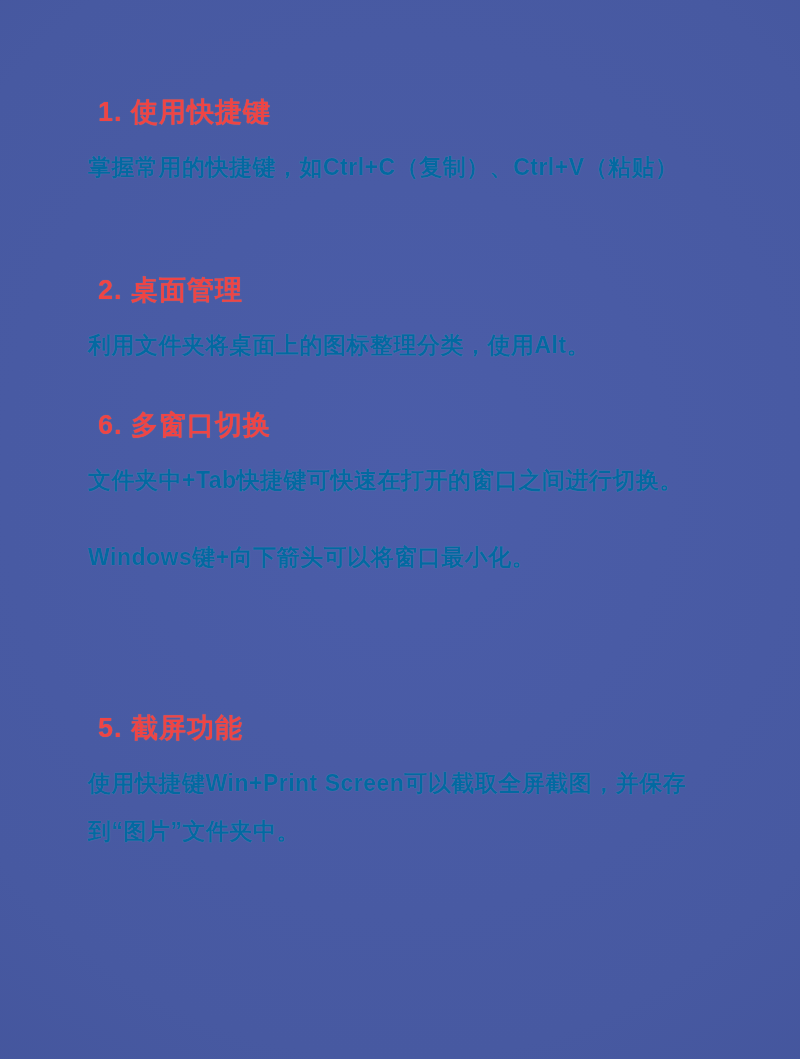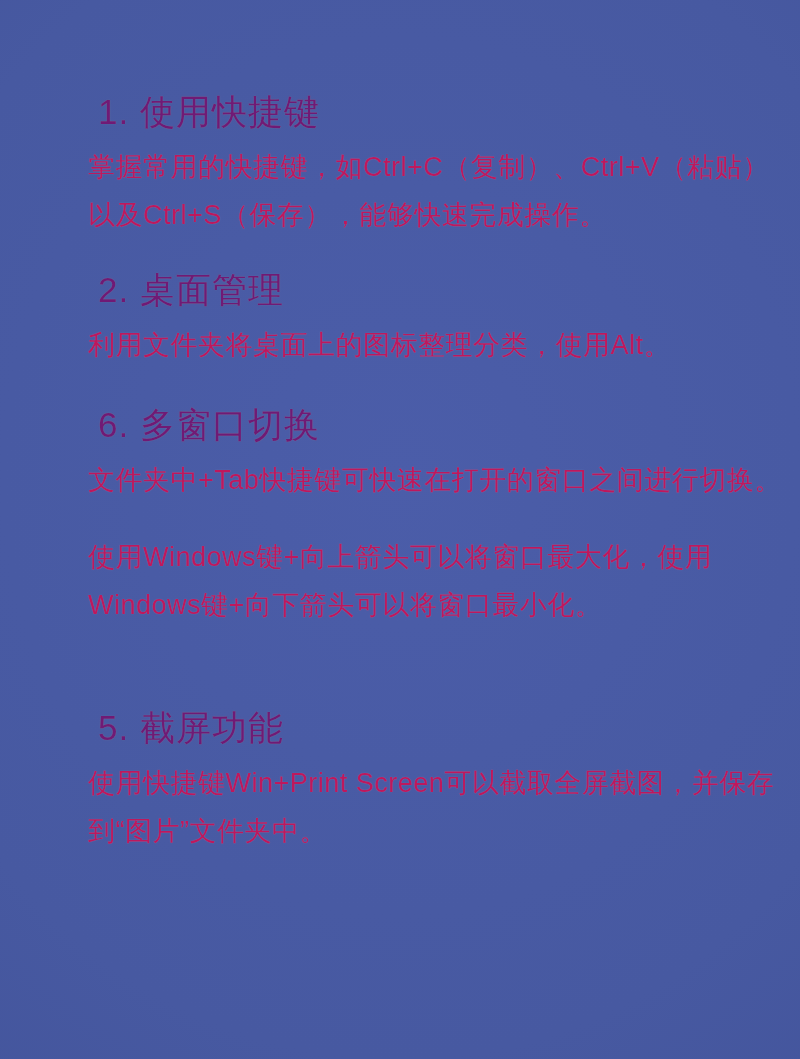--- a/index.html
+++ b/index.html
@@ -18,67 +18,65 @@
   .page {
     position: absolute;
     inset: 0;
   }
   .tip-section {
     position: absolute;
     left: 88px;
     width: 650px;
   }
   .tip-heading {
-    font-size: 35px;
+    font-size: 27px;
     line-height: 34px;
-    font-weight: 400;
+    font-weight: 700;
     letter-spacing: 1px;
     padding-left: 10px;
     margin-bottom: 14px;
-    color: #701a75;
+    color: #ef4444;
     text-shadow: 0 0 1px rgba(231, 200, 140, 0.35);
   }
   .tip-line {
-    font-size: 27px;
+    font-size: 23px;
     line-height: 48px;
-    font-weight: 400;
+    font-weight: 700;
     letter-spacing: 0.5px;
-    color: #be185d;
+    color: #0369a1;
     text-shadow: 0 0 1px rgba(240, 239, 235, 0.3);
     white-space: nowrap;
   }
   .sec-1 { top: 95px; }
   .sec-2 { top: 273px; }
   .sec-3 { top: 408px; }
   .sec-4 { top: 533px; }
   .sec-5 { top: 711px; }
 </style>
 </head>
 <body>
 
 <div class="page">
 
   <section class="tip-section sec-1">
     <div class="tip-heading">1. 使用快捷键</div>
     <div class="tip-line">掌握常用的快捷键，如Ctrl+C（复制）、Ctrl+V（粘贴）</div>
-    <div class="tip-line">以及Ctrl+S（保存），能够快速完成操作。</div>
   </section>
 
   <section class="tip-section sec-2">
     <div class="tip-heading">2. 桌面管理</div>
     <div class="tip-line">利用文件夹将桌面上的图标整理分类，使用Alt。</div>
   </section>
 
   <section class="tip-section sec-3">
     <div class="tip-heading">6. 多窗口切换</div>
     <div class="tip-line">文件夹中+Tab快捷键可快速在打开的窗口之间进行切换。</div>
   </section>
 
   <section class="tip-section sec-4">
-    <div class="tip-line">使用Windows键+向上箭头可以将窗口最大化，使用</div>
     <div class="tip-line">Windows键+向下箭头可以将窗口最小化。</div>
   </section>
 
   <section class="tip-section sec-5">
     <div class="tip-heading">5. 截屏功能</div>
     <div class="tip-line">使用快捷键Win+Print Screen可以截取全屏截图，并保存</div>
     <div class="tip-line">到“图片”文件夹中。</div>
   </section>
 
 </div>

